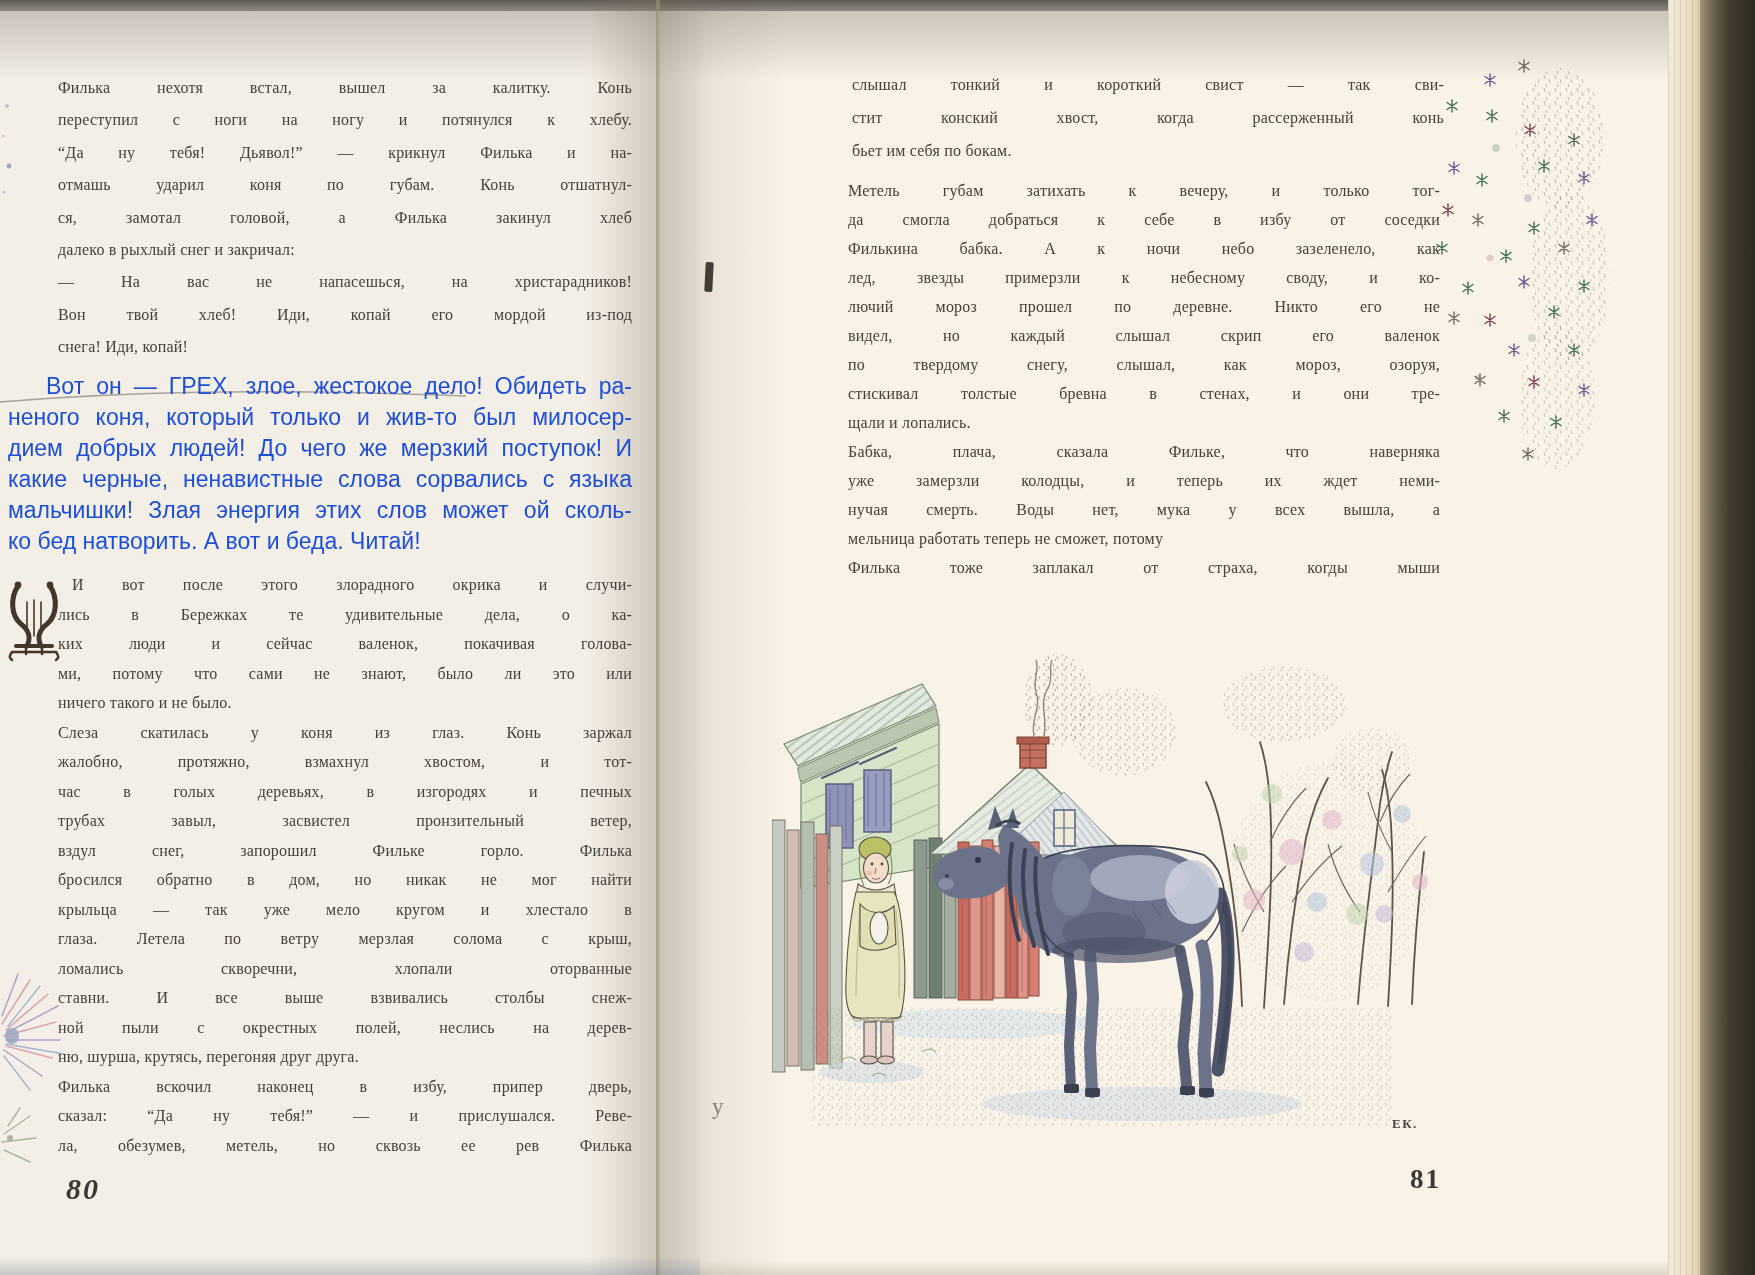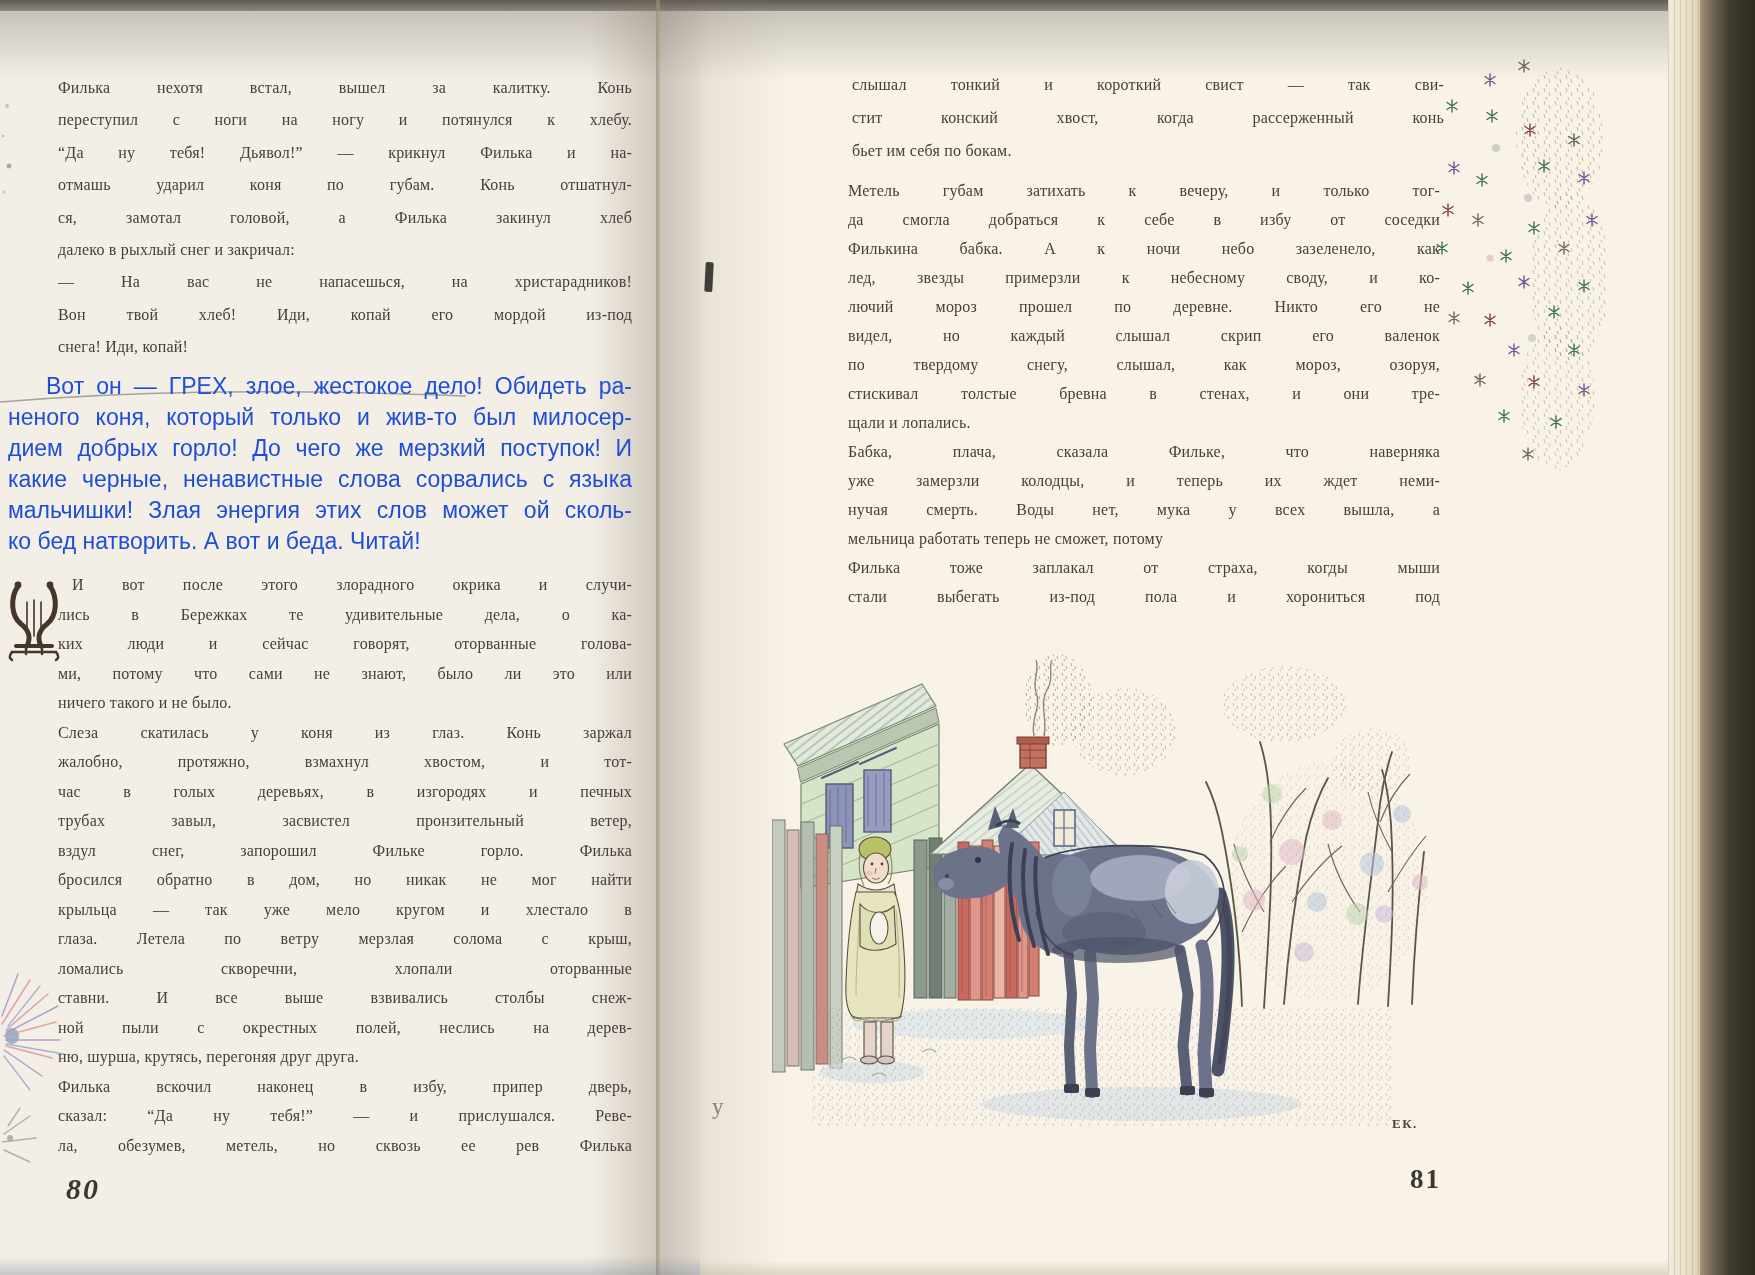--- a/index.html
+++ b/index.html
@@ -178,31 +178,31 @@
   <div class="endleft">
       <div class="tline">— На вас не напасешься, на христарадников!</div>
       <div class="tline">Вон твой хлеб! Иди, копай его мордой из-под</div>
       <div class="tline">снега! Иди, копай!</div>
     </div>
 </div>
 
 <div class="abs blockB endleft indent">
     <div class="tline">Вот он — ГРЕХ, злое, жестокое дело! Обидеть ра-</div>
     <div class="tline">неного коня, который только и жив-то был милосер-</div>
-    <div class="tline">дием добрых горло! До чего же мерзкий поступок! И</div>
+    <div class="tline">дием добрых людей! До чего же мерзкий поступок! И</div>
     <div class="tline">какие черные, ненавистные слова сорвались с языка</div>
     <div class="tline">мальчишки! Злая энергия этих слов может ой сколь-</div>
     <div class="tline">ко бед натворить. А вот и беда. Читай!</div>
   </div>
 
 <div class="abs textcol blockC">
   <div class="endleft indent-sm">
       <div class="tline">И вот после этого злорадного окрика и случи-</div>
       <div class="tline">лись в Бережках те удивительные дела, о ка-</div>
-      <div class="tline">ких люди и сейчас говорят, оторванные голова-</div>
+      <div class="tline">ких люди и сейчас валенок, покачивая голова-</div>
       <div class="tline">ми, потому что сами не знают, было ли это или</div>
       <div class="tline">ничего такого и не было.</div>
     </div>
   <div class="endleft">
       <div class="tline">Слеза скатилась у коня из глаз. Конь заржал</div>
       <div class="tline">жалобно, протяжно, взмахнул хвостом, и тот-</div>
       <div class="tline">час в голых деревьях, в изгородях и печных</div>
       <div class="tline">трубах завыл, засвистел пронзительный ветер,</div>
       <div class="tline">вздул снег, запорошил Фильке горло. Филька</div>
       <div class="tline">бросился обратно в дом, но никак не мог найти</div>
@@ -241,21 +241,20 @@
       <div class="tline">щали и лопались.</div>
     </div>
   <div class="endleft">
       <div class="tline">Бабка, плача, сказала Фильке, что наверняка</div>
       <div class="tline">уже замерзли колодцы, и теперь их ждет неми-</div>
       <div class="tline">нучая смерть. Воды нет, мука у всех вышла, а</div>
       <div class="tline">мельница работать теперь не сможет, потому</div>
     </div>
   <div>
       <div class="tline">Филька тоже заплакал от страха, когды мыши</div>
-      <div class="tline">стали выбегать из-под пола и хорониться под</div>
     </div>
 </div>
 
 <div class="abs pagenum pagenum-81">81</div>
 
 <div class="abs gutter-mark">у</div>
 
 <svg class="abs" style="left:772px;top:652px" width="664" height="492" viewBox="0 0 664 492">
   <defs>
     <pattern id="dots" width="9" height="10" patternUnits="userSpaceOnUse">

